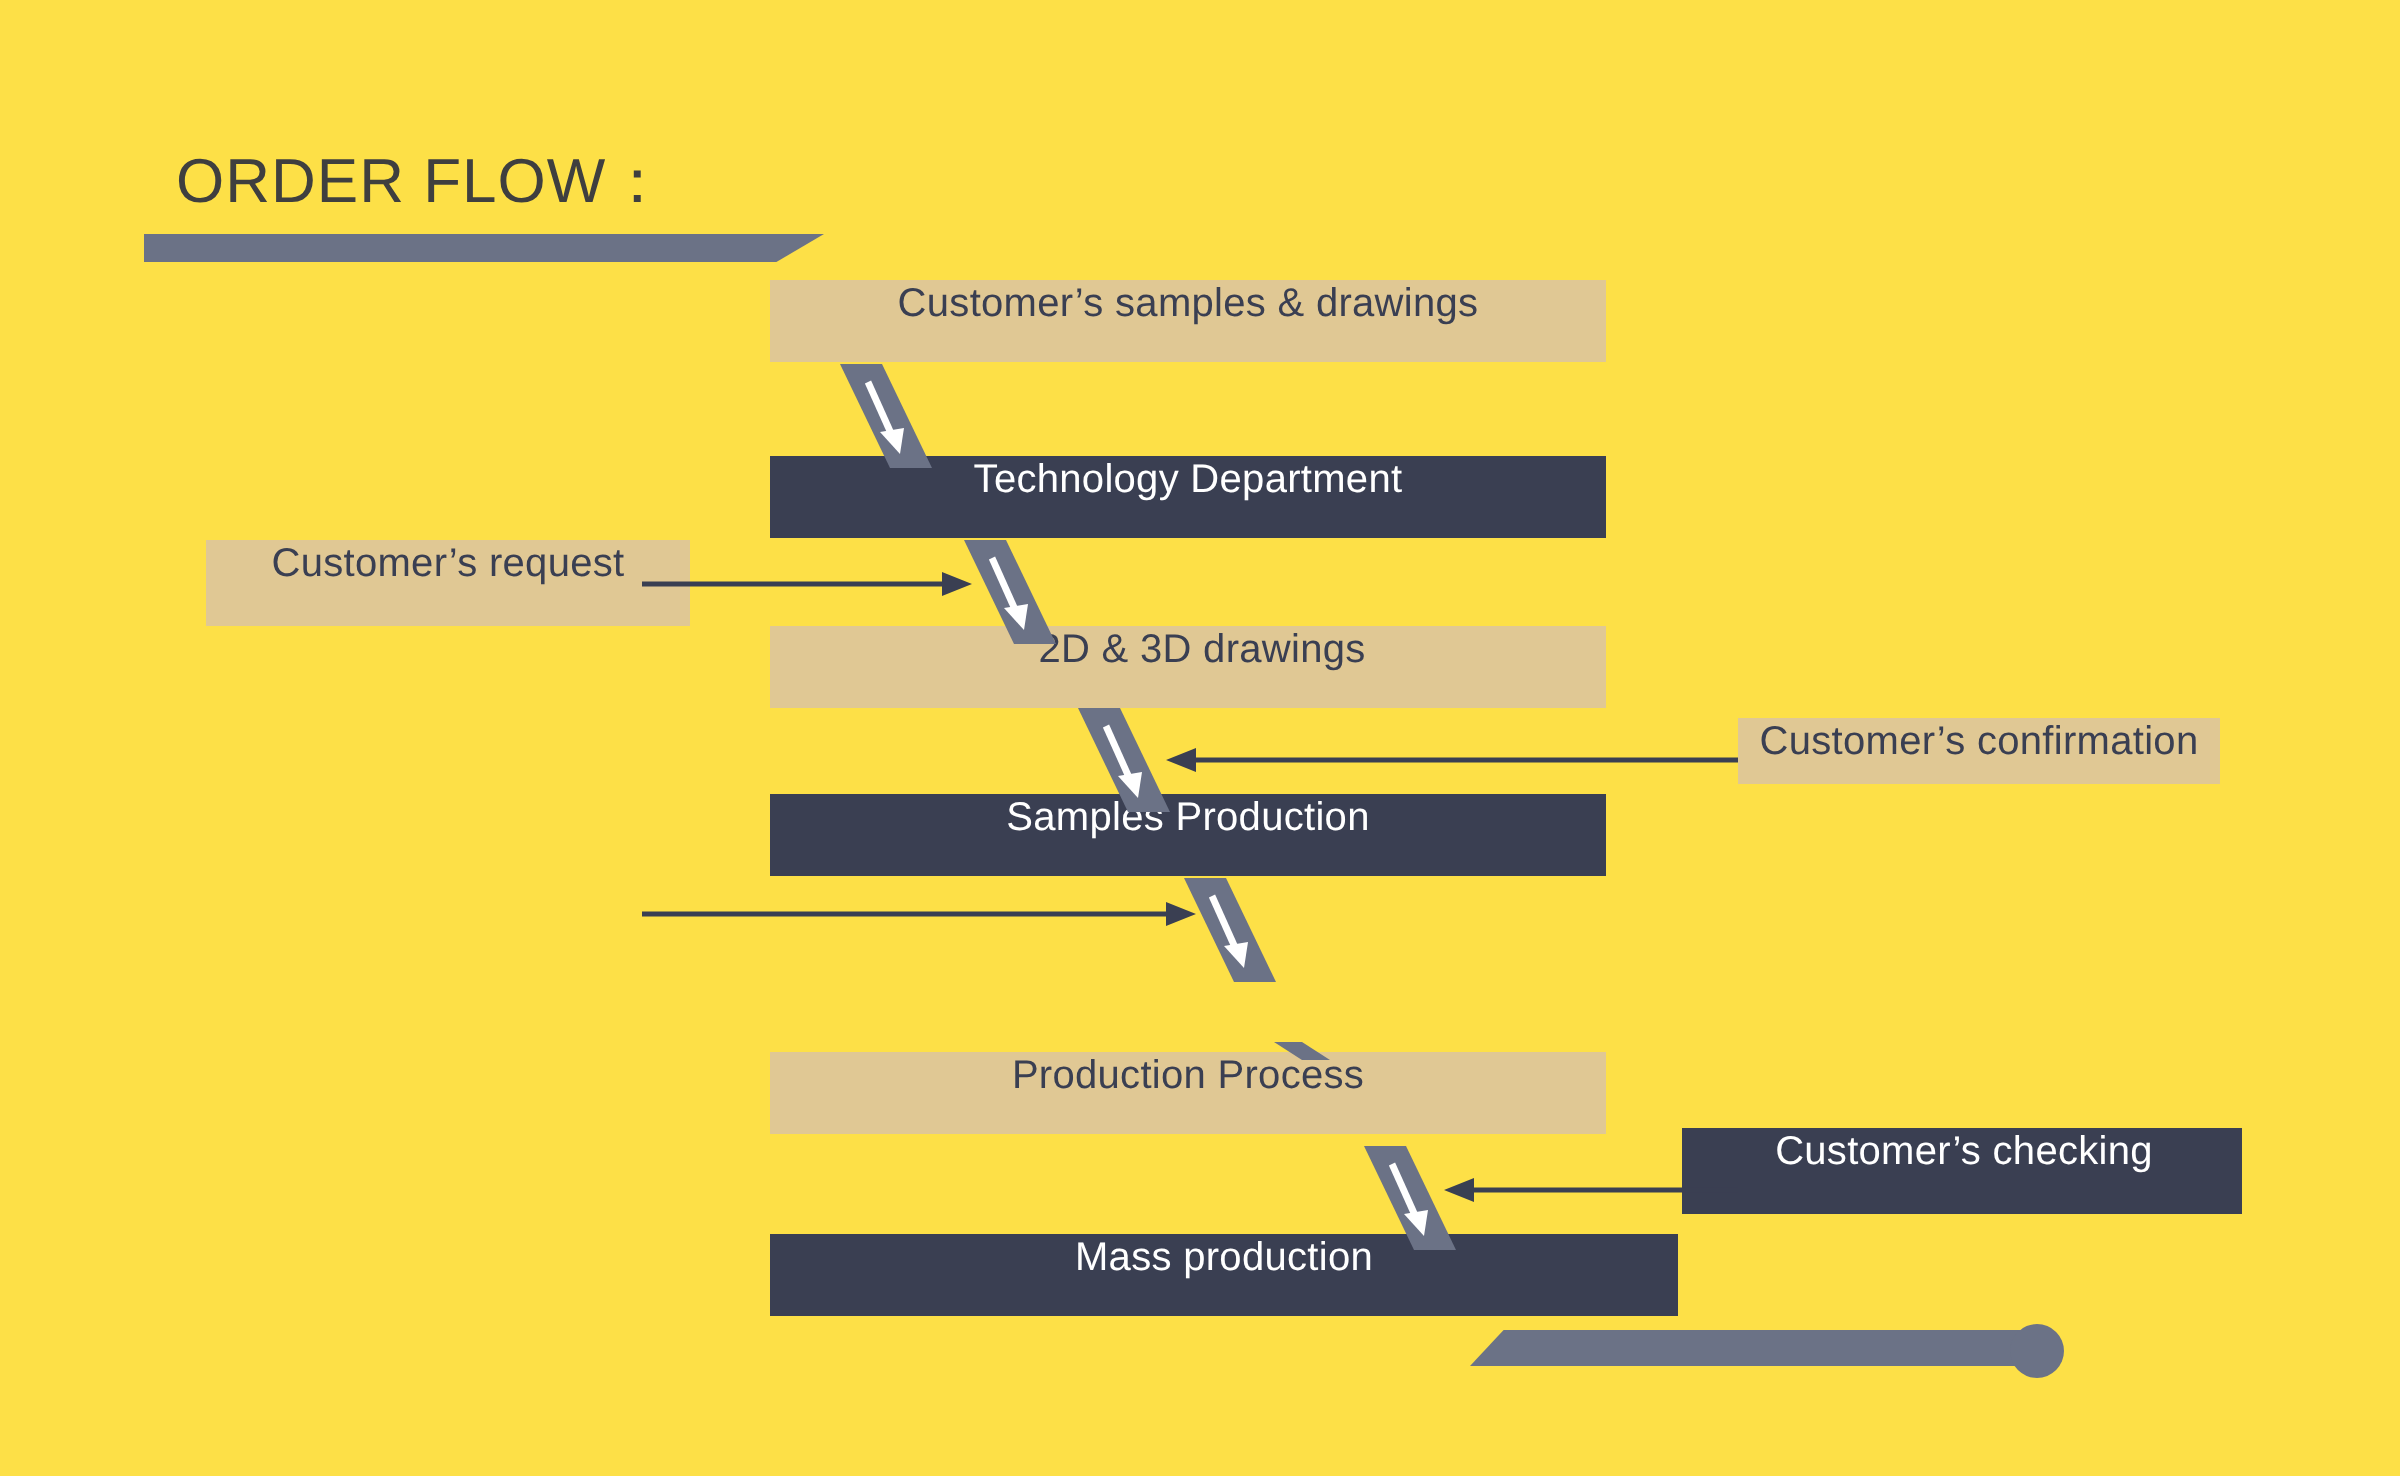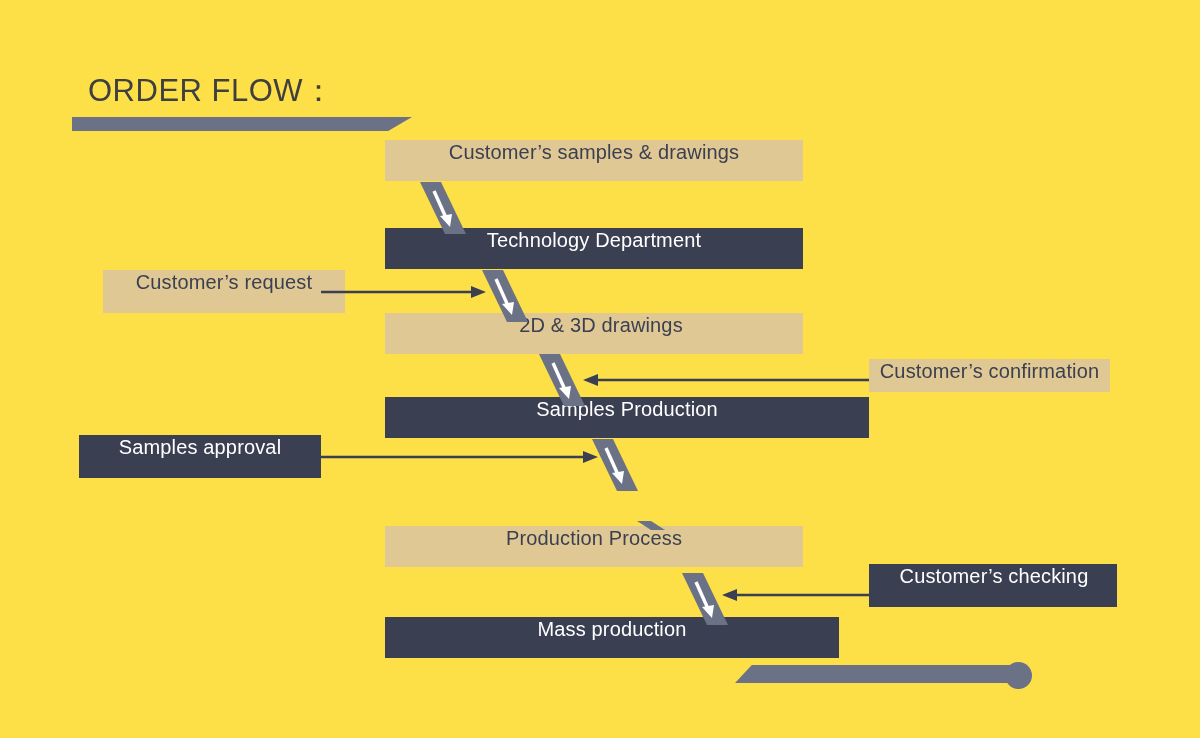--- a/index.html
+++ b/index.html
@@ -114,46 +114,43 @@
   </div>
 
   <div class="box dark" style="left:385px; top:228px; width:418px; height:41px;">
     <span>Technology Department</span>
   </div>
 
   <div class="box tan" style="left:385px; top:313px; width:418px; height:41px;padding-left:24px;">
     <span>2D &amp; 3D drawings</span>
   </div>
 
-  <div class="box dark" style="left:385px; top:397px; width:484px; height:41px;">
+  <div class="box dark" style="left:385px; top:397px; width:418px; height:41px;">
     <span>Samples Production</span>
   </div>
 
   <div class="box tan" style="left:385px; top:479px; width:418px; height:41px;margin-top:47px;">
     <span>Production Process</span>
   </div>
 
 
   <div class="box dark" style="left:385px; top:617px; width:454px; height:41px;">
     <span>Mass production</span>
   </div>
 
   <div class="box tan" style="left:79px; top:270px; width:242px; height:43px;margin-left:24px;">
     <span>Customer’s request</span>
   </div>
 
-  <div class="box dark" style="left:79px; top:435px; width:242px; height:43px;">
-    <span>Samples approval</span>
-  </div>
 
   <div class="box tan" style="left:869px; top:359px; width:241px; height:33px;">
     <span>Customer’s confirmation</span>
   </div>
 
-  <div class="box dark" style="left:869px; top:564px; width:248px; height:43px;padding-left:12px;">
+  <div class="box dark" style="left:841px; top:564px; width:280px; height:43px;padding-left:12px;">
     <span>Customer’s checking</span>
   </div>
 
   <div class="conn" style="left:420px; top:182px;">
     <svg viewBox="0 0 46 52" xmlns="http://www.w3.org/2000/svg">
       <polygon points="0,0 21,0 46,52 25,52" fill="#6b7286"></polygon>
       <path d="M 14,9 L 27,38" stroke="#ffffff" stroke-width="3.4" fill="none"></path>
       <polygon points="30,45 20,34 32,32" fill="#ffffff"></polygon>
     </svg>
   </div>

